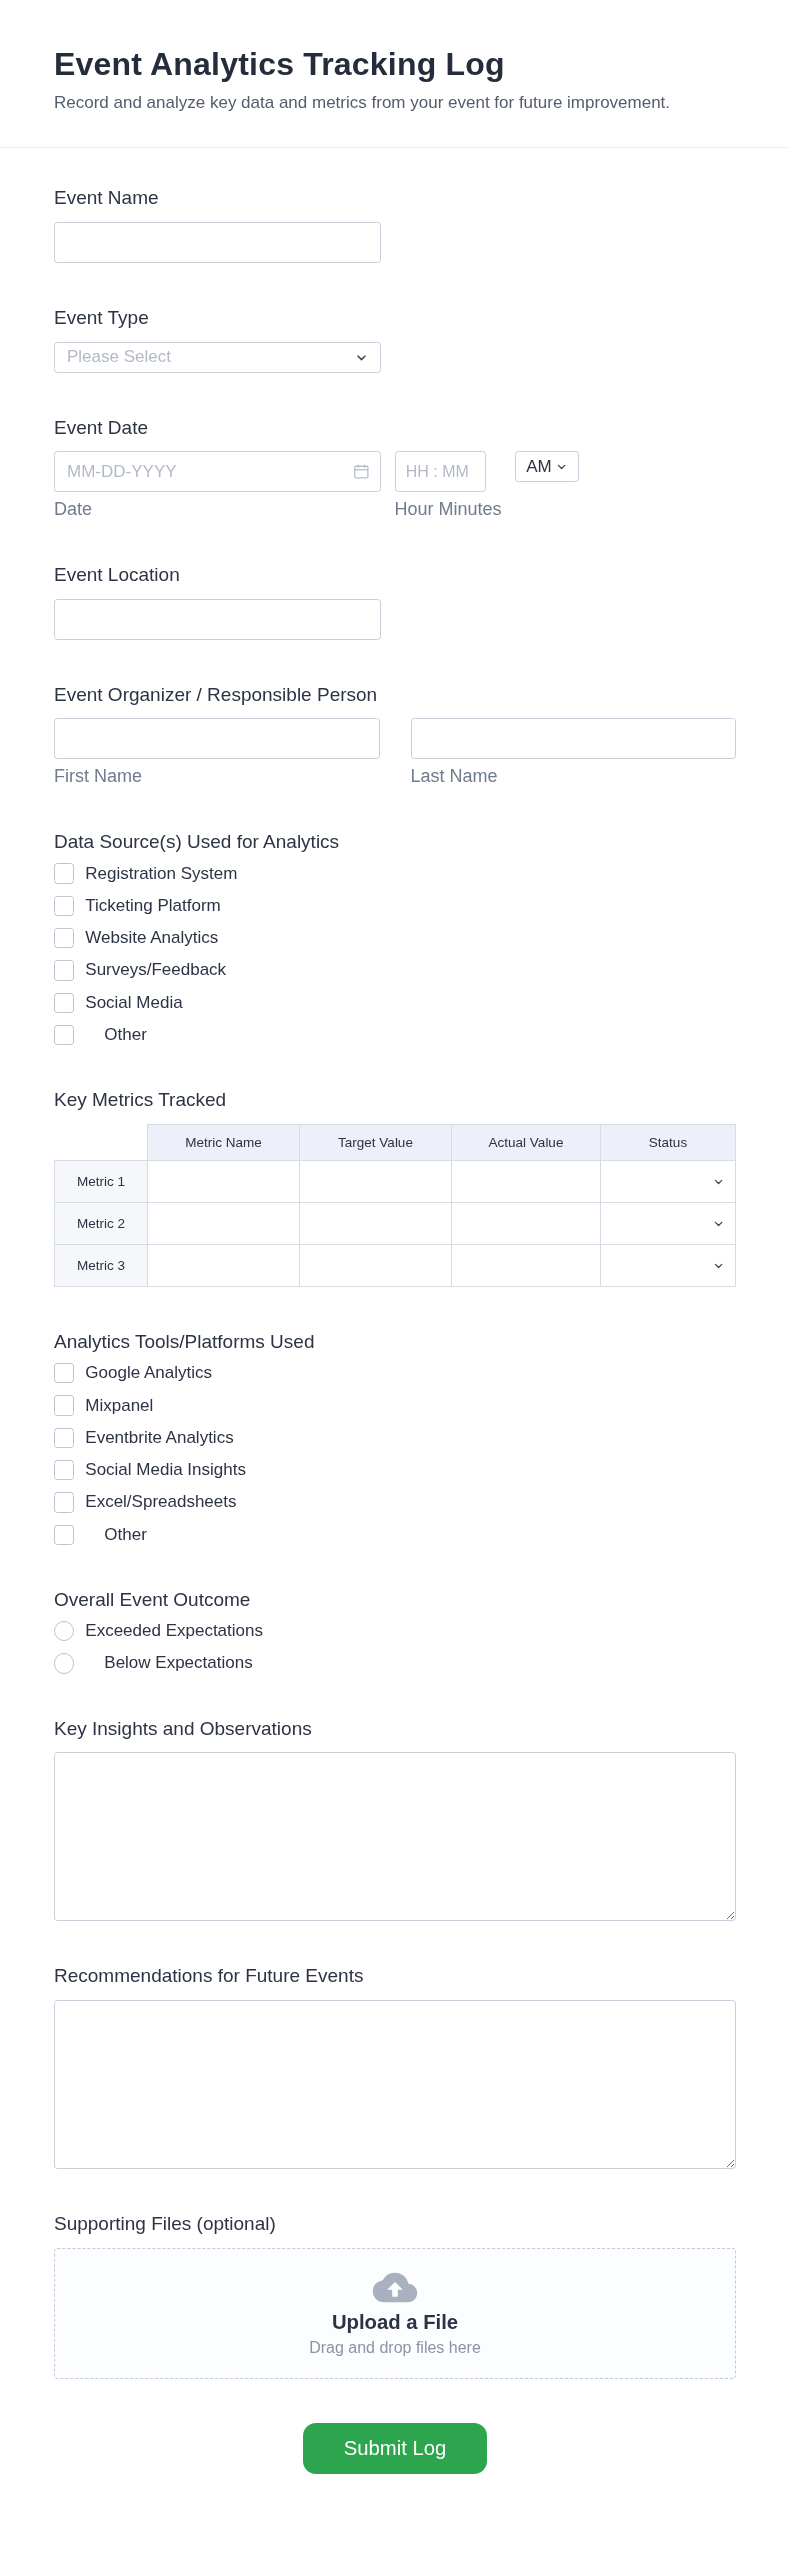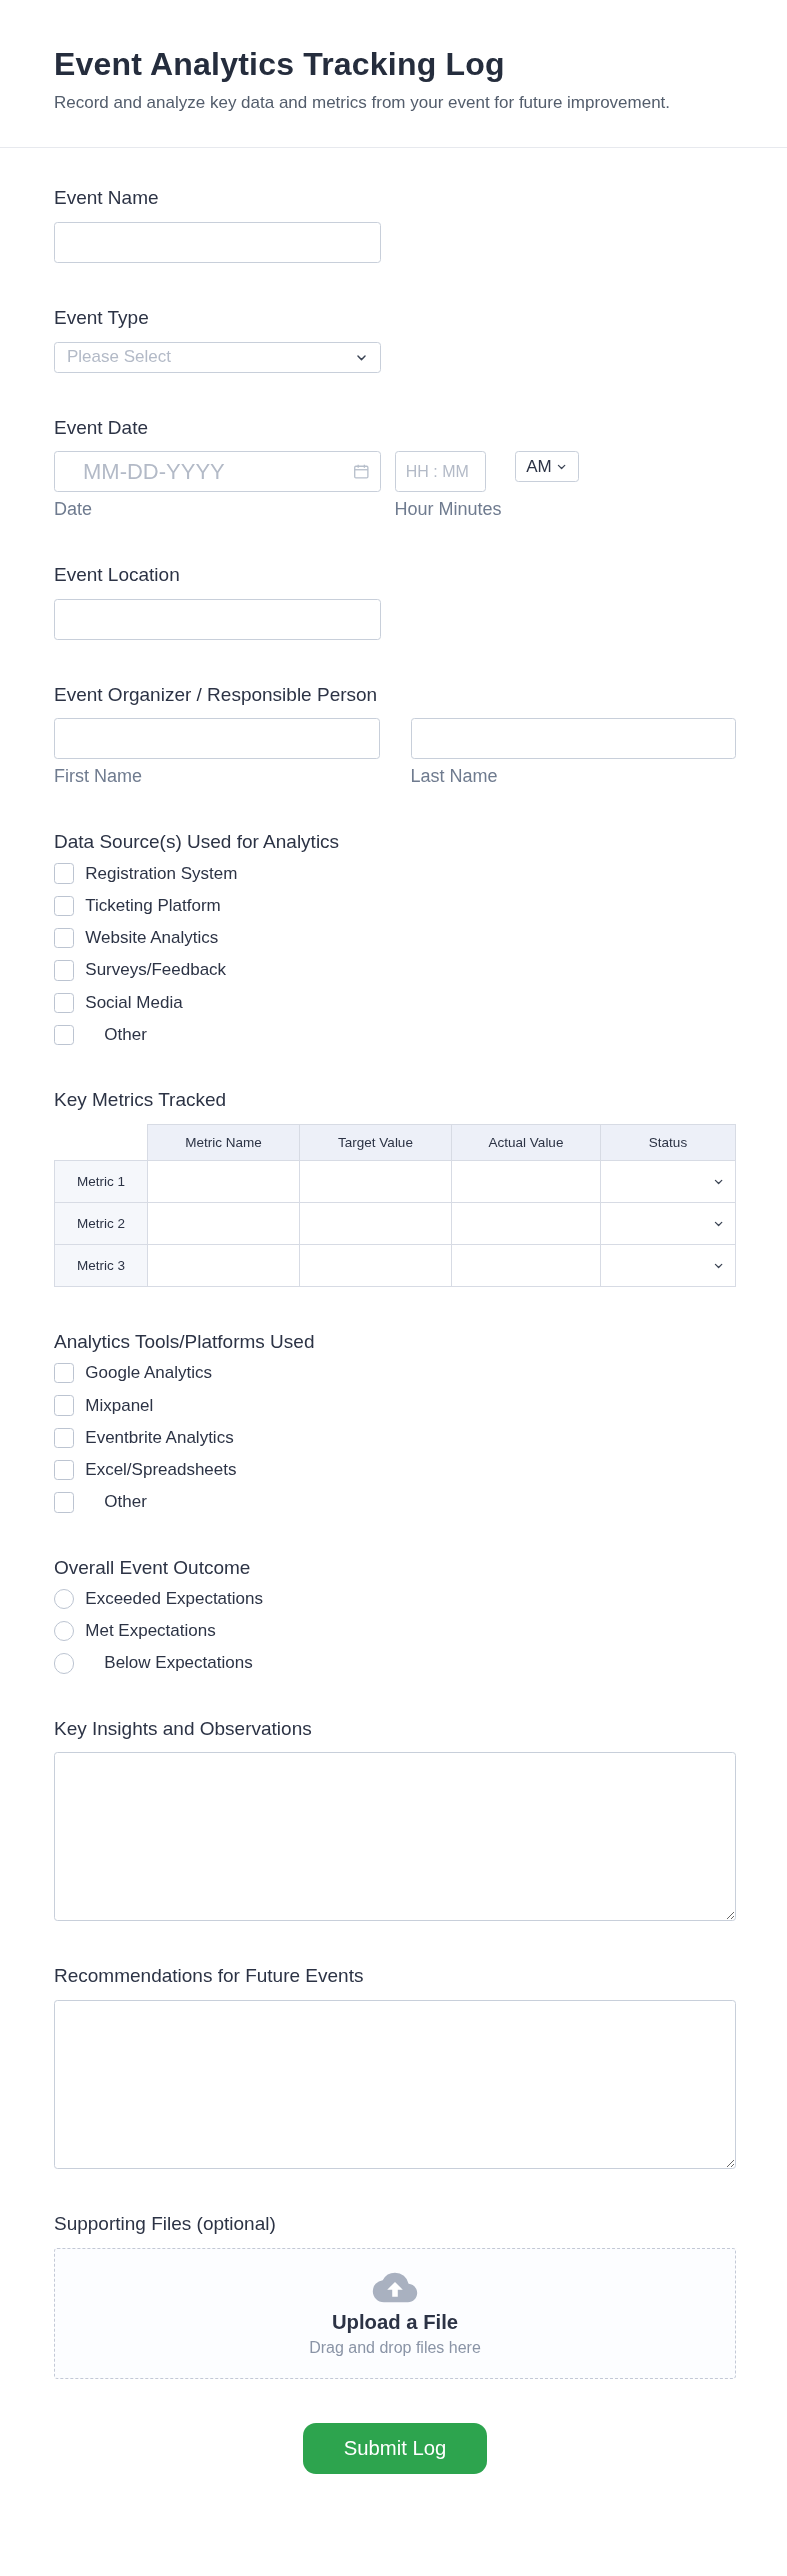--- a/index.html
+++ b/index.html
@@ -20,21 +20,21 @@
 
   
   .form-body { padding: 39px 51px 0 54px; }
   .question { margin-bottom: 44px; }
   .q-label { font-size: 19px; font-weight: 500; color: #2c3345; margin-bottom: 12.7px; }
   .sublabel { margin-top: 6.8px; font-size: 18px; color: #6f7b8f; }
 
   .text-input {
     height: 41px; width: 327px;
     border: 0.8px solid #c8cfda; border-radius: 3.4px;
-    padding: 0 28px; font-size: 22px; color: #2c3345;
+    padding: 0 12px; font-size: 17px; color: #2c3345;
     font-family: inherit; outline: none; background: #fff;
   }
   .text-input::placeholder { color: #b3bac7; }
 
   
   .select {
     height: 31px; width: 327px;
     border: 0.8px solid #c8cfda; border-radius: 3.4px;
     display: flex; align-items: center; justify-content: space-between;
     padding: 0 10.2px 0 12px; background: #fff; cursor: pointer;
@@ -287,37 +287,37 @@
     <div class="option">
       <span class="box"></span>
       <span class="opt-label">Mixpanel</span>
     </div>
     <div class="option">
       <span class="box"></span>
       <span class="opt-label">Eventbrite Analytics</span>
     </div>
     <div class="option">
       <span class="box"></span>
+      <span class="opt-label">Social Media Insights</span>
+    </div>
+    <div class="option">
+      <span class="box"></span>
       <span class="opt-label">Excel/Spreadsheets</span>
     </div>
     <div class="option">
       <span class="box"></span>
       <span class="opt-label">Other</span>
     </div>
   </div>
 
   <div class="question opt-group">
     <div class="q-label">Overall Event Outcome</div>
     <div class="option">
       <span class="circle"></span>
       <span class="opt-label">Exceeded Expectations</span>
-    </div>
-    <div class="option">
-      <span class="circle"></span>
-      <span class="opt-label">Met Expectations</span>
     </div>
     <div class="option">
       <span class="circle"></span>
       <span class="opt-label">Below Expectations</span>
     </div>
   </div>
 
   <div class="question">
     <div class="q-label">Key Insights and Observations</div>
     <textarea class="textarea" value="" style=""></textarea>

